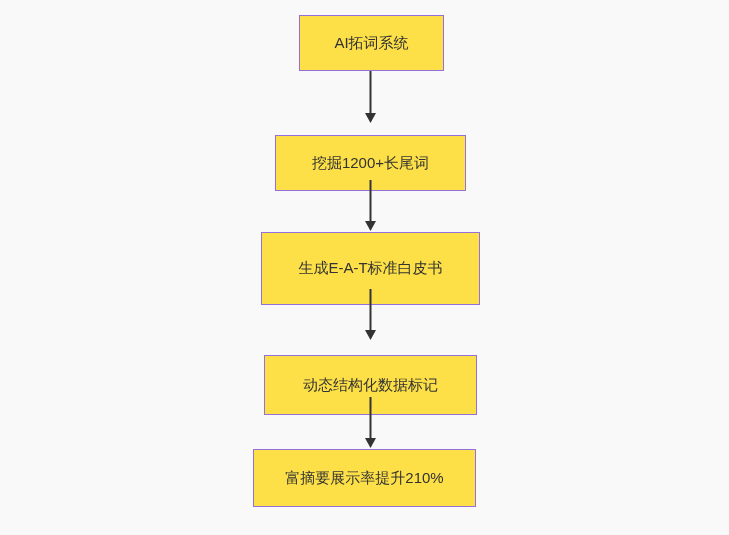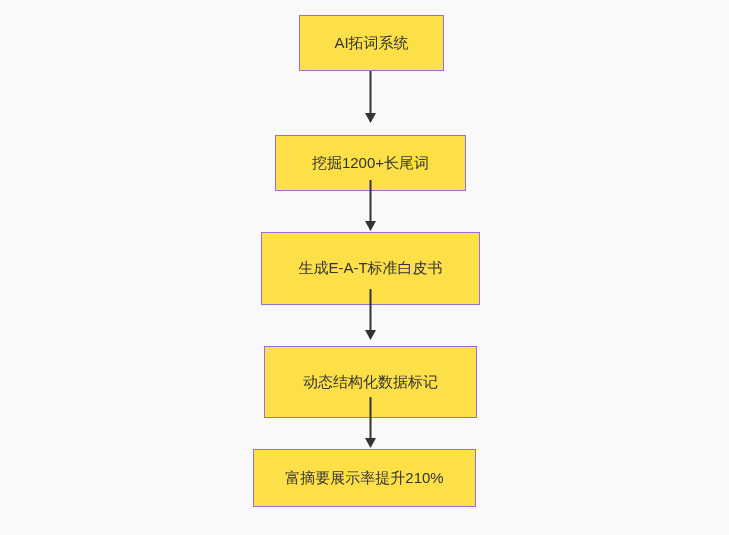--- a/index.html
+++ b/index.html
@@ -28,21 +28,21 @@
     font-size: 15px;
     display: flex;
     align-items: center;
     justify-content: center;
     text-align: center;
     white-space: nowrap;
   }
   .node-1 { left: 299px; top: 15px;  width: 145px; height: 56px; }
   .node-2 { left: 275px; top: 124px; width: 191px; height: 56px; margin-top: 11px; }
   .node-3 { left: 261px; top: 232px; width: 219px; height: 73px; }
-  .node-4 { left: 264px; top: 346px; width: 213px; height: 72px; }
+  .node-4 { left: 264px; top: 355px; width: 213px; height: 60px; }
   .node-5 { left: 253px; top: 449px; width: 223px; height: 58px; }
   .arrow {
     position: absolute;
     left: 360px;
     width: 21px;
     display: block;
   }
   .arrow-1 { top: 71px;  height: 53px; }
   .arrow-2 { top: 180px; height: 52px; }
   .arrow-3 { top: 289px; height: 52px; }

